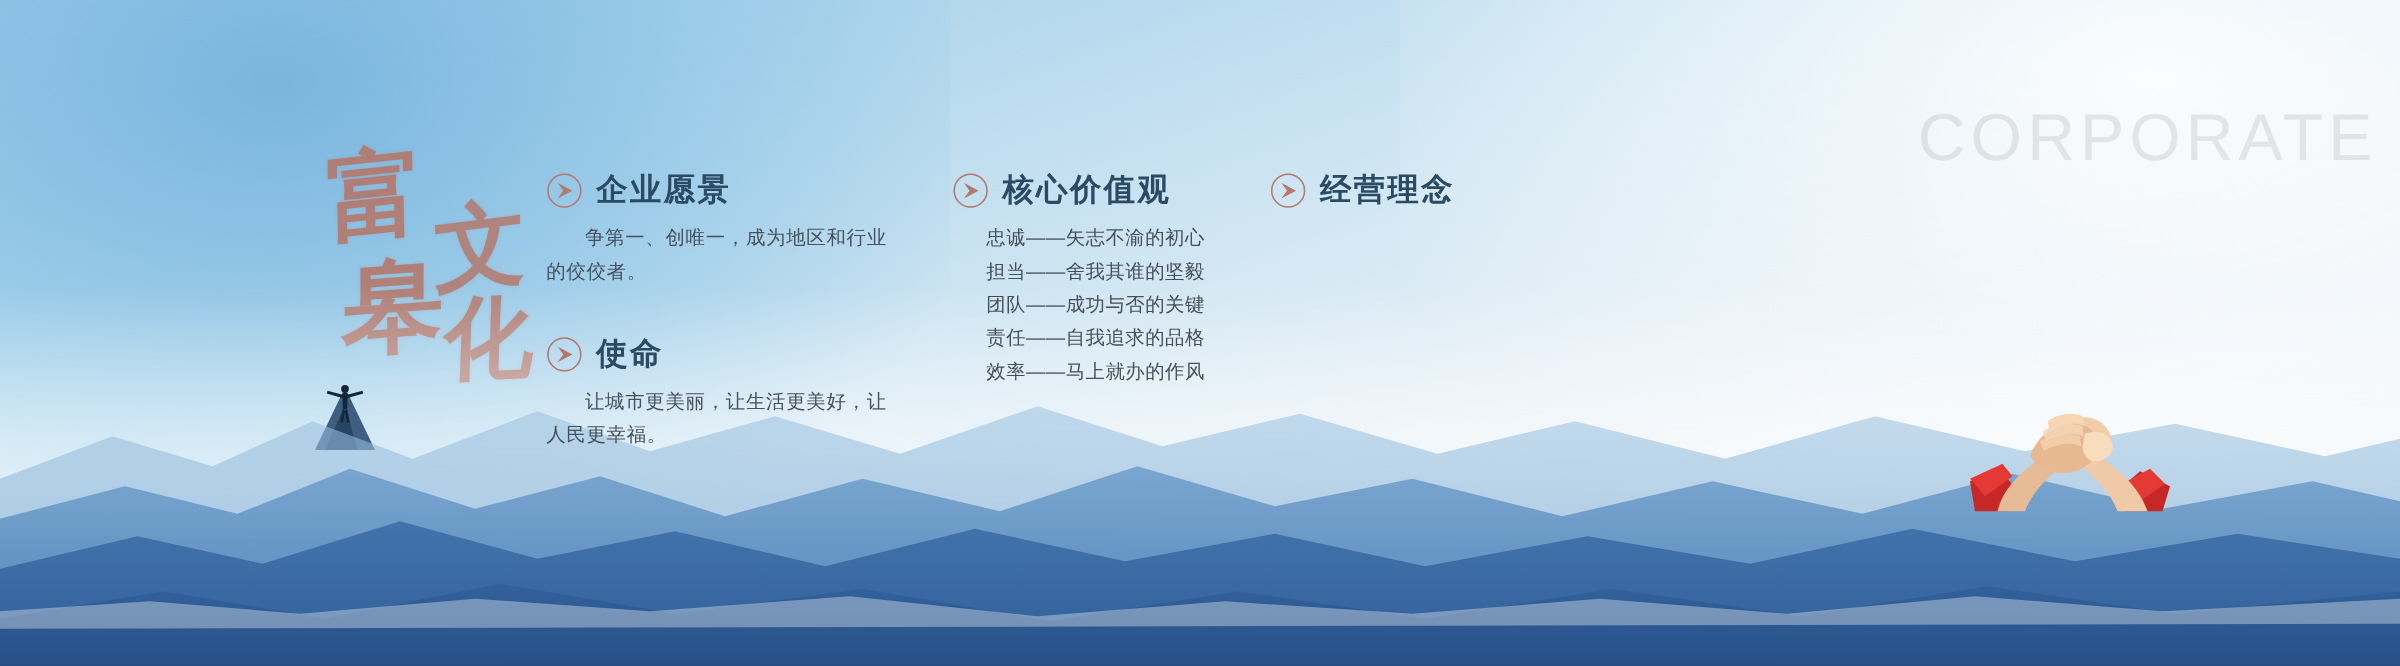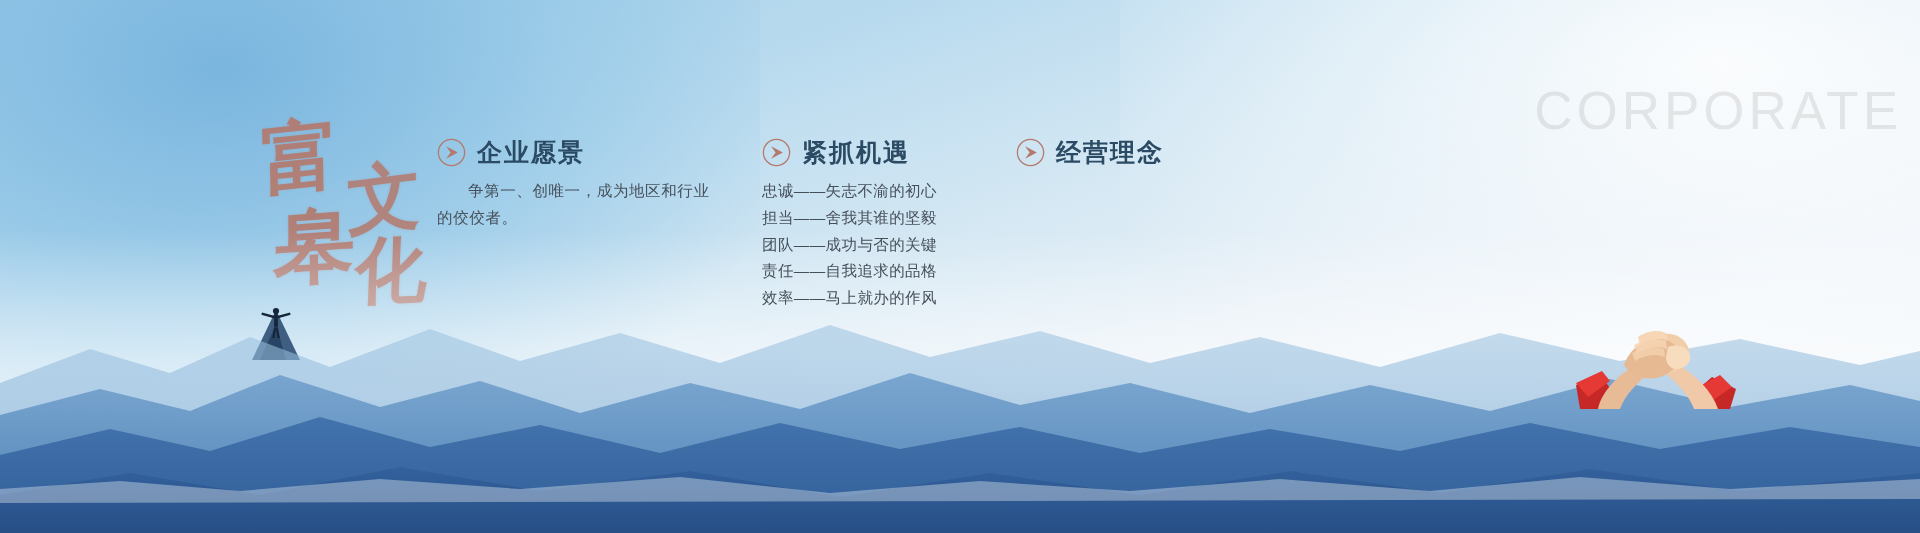--- a/index.html
+++ b/index.html
@@ -143,20 +143,21 @@
     max-width: 280px;
   }
 
   .list { list-style: none; }
   .list li {
     font-size: 15.5px;
     color: #454f59;
     line-height: 1.73;
     letter-spacing: 0.4px;
     white-space: nowrap;
+    margin-left: 27px;
   }
   #col-philos .list li { letter-spacing: 0.3px; }
 </style>
 </head>
 <body>
 
 <div id="banner">
 
   <div class="sky-glow-left"></div>
   <div class="sky-glow-right"></div>
@@ -256,31 +257,41 @@
       <div class="head">
         <svg class="head-icon" viewBox="0 0 32 32">
           <circle cx="16" cy="16" r="14.5" fill="none" stroke="#b4796c" stroke-width="1.4"></circle>
           <path d="M10 9 L23 16 L10 23 L15 16 Z" fill="#b4796c"></path>
         </svg>
         <span class="head-title">企业愿景</span>
       </div>
       <p class="para">争第一、创唯一，成为地区和行业的佼佼者。</p>
     </div>
 
+    <div class="block">
+      <div class="head">
+        <svg class="head-icon" viewBox="0 0 32 32">
+          <circle cx="16" cy="16" r="14.5" fill="none" stroke="#b4796c" stroke-width="1.4"></circle>
+          <path d="M10 9 L23 16 L10 23 L15 16 Z" fill="#b4796c"></path>
+        </svg>
+        <span class="head-title">使命</span>
+      </div>
+      <p class="para">让城市更美丽，让生活更美好，让人民更幸福。</p>
+    </div>
 
   </div>
 
   <div class="col" id="col-values">
     <div class="block">
       <div class="head">
         <svg class="head-icon" viewBox="0 0 32 32">
           <circle cx="16" cy="16" r="14.5" fill="none" stroke="#b4796c" stroke-width="1.4"></circle>
           <path d="M10 9 L23 16 L10 23 L15 16 Z" fill="#b4796c"></path>
         </svg>
-        <span class="head-title">紧抓机遇</span>
+        <span class="head-title">核心价值观</span>
       </div>
       <ul class="list">
         <li>忠诚——矢志不渝的初心</li>
         <li>担当——舍我其谁的坚毅</li>
         <li>团队——成功与否的关键</li>
         <li>责任——自我追求的品格</li>
         <li>效率——马上就办的作风</li>
       </ul>
     </div>
   </div>

